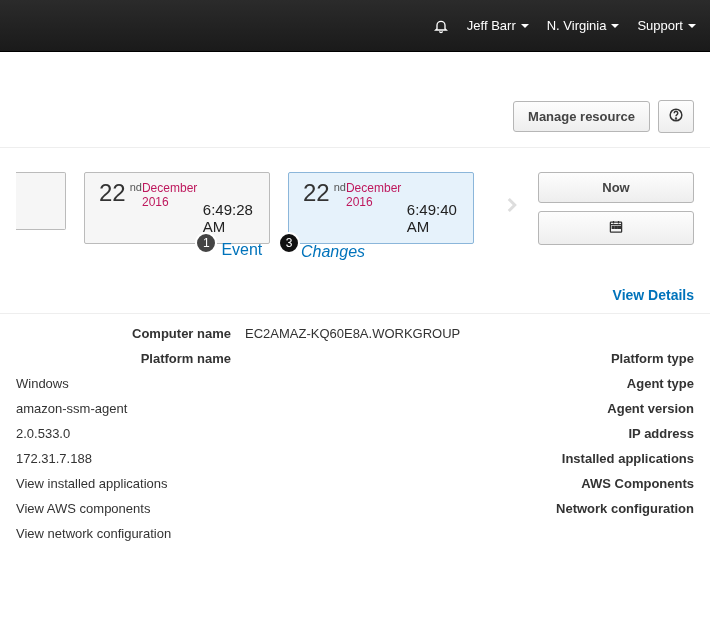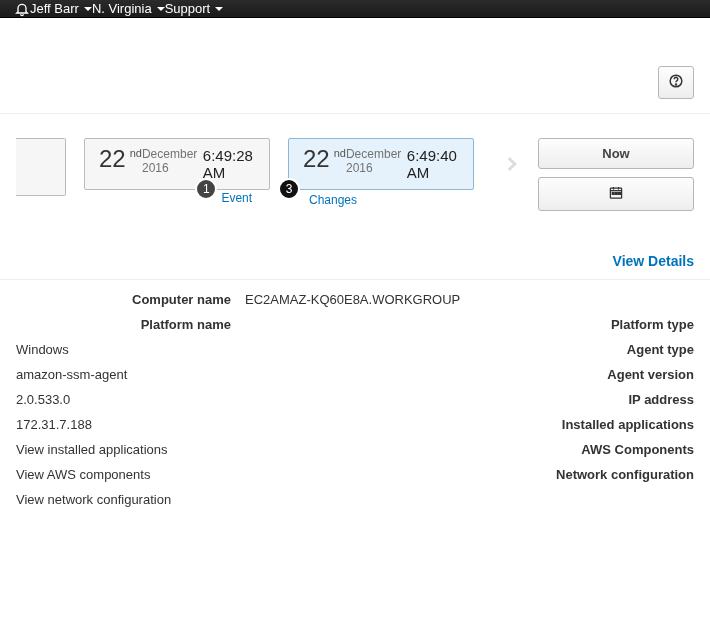--- a/index.html
+++ b/index.html
@@ -7,25 +7,27 @@
     margin: 0;
     font-family: "Helvetica Neue", Arial, sans-serif;
     font-size: 13px;
     color: #333;
     background: #fff;
     width: 710px;
   }
   .topbar {
     background: #232f3e;
     background: linear-gradient(#2b2b2b,#1a1a1a);
-    height: 18px;
+    height: 52px;
     display: flex;
+    justify-content: flex-end;
     align-items: center;
     padding: 0 14px;
     color: #fff;
+    gap: 18px;
     border-bottom: 1px solid #000;
   }
   .topbar-item {
     display: inline-flex;
     align-items: center;
     gap: 5px;
     font-size: 13px;
     cursor: pointer;
   }
   .caret-down {
@@ -88,22 +90,22 @@
     min-width:50px;
     height:58px;
     border-left:none;
     border-top-left-radius:0;
     border-bottom-left-radius:0;
   }
   .date-block { display:flex; align-items:flex-start; gap:4px; }
   .day-num { font-size:24px; font-weight:400; color:#333; line-height:1; }
   .date-right { display:flex; flex-direction:row; }
   .ord { font-size:11px; color:#555; }
-  .month { font-size:12px; color:#737373; }
-  .time { font-size:15px; color:#222; margin-top:0; }
+  .month { font-size:12px; color:#be185d; }
+  .time { font-size:15px; color:#222; margin-top:20px; }
   .badge {
     position:absolute;
     left:60%;
     bottom:-11px;
     width:22px;height:22px;
     border-radius:50%;
     background:#444;
     color:#fff;
     display:flex;align-items:center;justify-content:center;
     font-size:12px;
@@ -111,27 +113,28 @@
   }
   .card.selected .badge {
     left:-11px;
     bottom:-11px;
     background:#111;
   }
   .card-link {
     position:absolute;
     left:calc(60% + 26px);
     bottom:-16px;
-    font-size:12px;
+    font-size:16px;
     color:#0073bb;
     cursor:pointer;
   }
   .card.selected .card-link {
-    left:20px;
+    left:12px;
     bottom:-18px;
+    font-style:italic;
   }
   .chevron {
     align-self:center;
     color:#ddd;
     font-size:24px;
     padding:0 10px;
     cursor:pointer;
   }
   .right-controls {
     display:flex;
@@ -178,20 +181,21 @@
   </span>
   <span class="topbar-item">
     <span>Support</span>
     <span class="caret-down"></span>
   </span>
 </div>
 
 <div class="content">
 
   <div class="toolbar">
+    <button class="btn">Manage resource</button>
     <button class="btn icon-only">
       <span>
         <svg width="14" height="14" viewBox="0 0 24 24" fill="none" stroke="#333" stroke-width="2.5">
           <circle cx="12" cy="12" r="10"></circle>
             <path d="M9 9a3 3 0 115 2c-1 1-2 1.5-2 3"></path>
             <circle cx="12" cy="18" r="0.8" fill="#333"></circle>
         </svg>
       </span>
     </button>
   </div>

